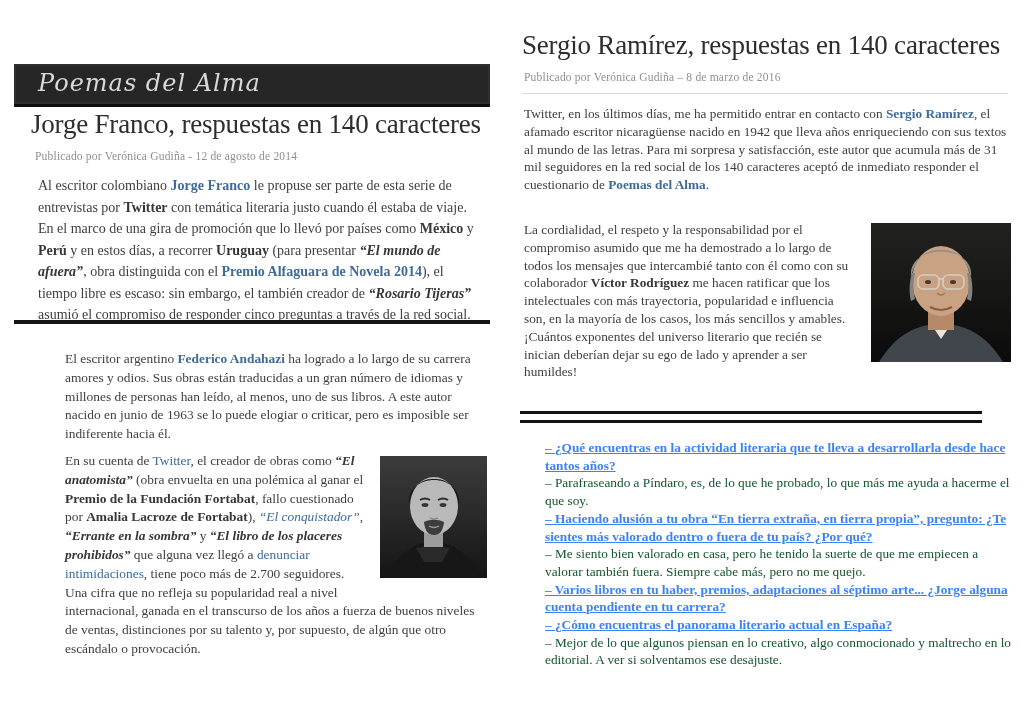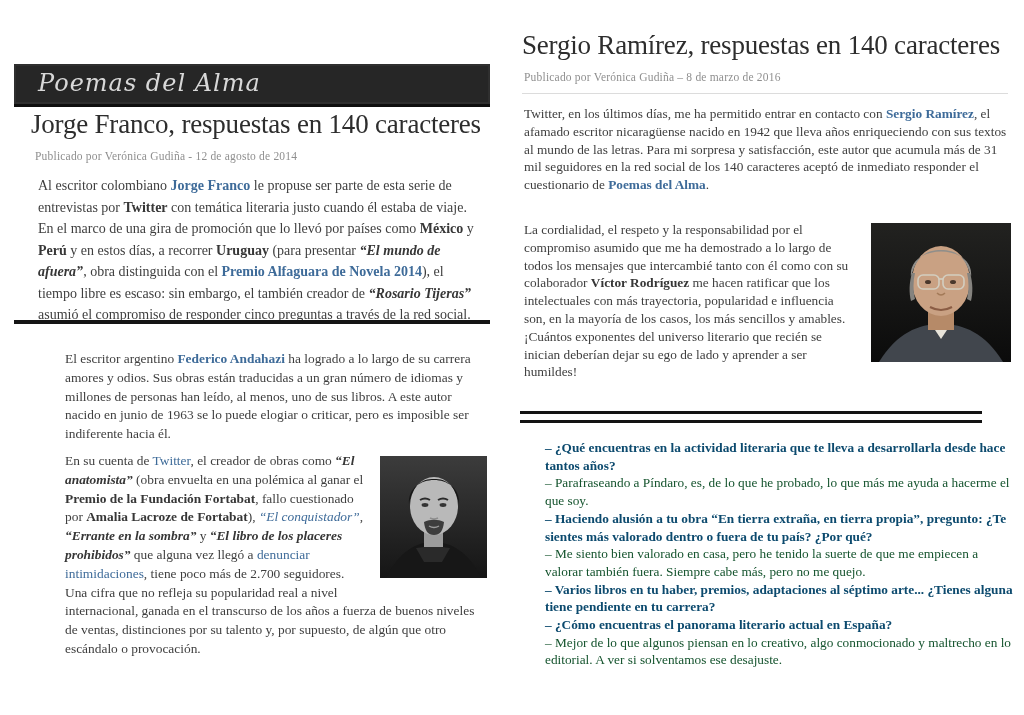--- a/index.html
+++ b/index.html
@@ -34,21 +34,21 @@
 
   .excerpt { position:absolute; top:350px; left:51px; width:425px; }
   .excerpt .body { font-size:13.4px; line-height:18.8px; margin-bottom:8px; }
 
   .p1r { position:absolute; top:105px; left:4px; width:487px; }
   .p2r { position:absolute; top:221px; left:4px; width:487px; }
   .col-right .body { font-size:13.3px; line-height:17.8px; }
 
   .qa { position:absolute; top:439px; left:25px; width:468px; font-size:13.3px; line-height:17.7px; }
   .qa-line { color:#14532d; }
-  .qa-line.b { color:#0c4a6e; }
+  .qa-line.b { color:#3b82f6;text-decoration:underline; }
 
   .b  { font-weight:700; color:#373737; }
   .i  { font-style:italic; }
   .bi { font-weight:700; font-style:italic; color:#373737; }
   .link { color:#3e6b99; cursor:pointer; }
   .link.b, .link.bi { color:#3e6b99;margin-top:48px; }
 
   .photo { float:right; display:block; }
   .photo-left-article  { width:107px; height:122px; margin:4px 3px 6px 12px; }
   .photo-right-article { width:140px; height:139px; margin:2px 0 8px 14px; }
@@ -140,21 +140,21 @@
     <div class="qa">
 
         <div class="qa-line b">– ¿Qué encuentras en la actividad literaria que te lleva a desarrollarla desde hace tantos años?</div>
 
         <div class="qa-line">– Parafraseando a Píndaro, es, de lo que he probado, lo que más me ayuda a hacerme el que soy.</div>
 
         <div class="qa-line b">– Haciendo alusión a tu obra “En tierra extraña, en tierra propia”, pregunto: ¿Te sientes más valorado dentro o fuera de tu país? ¿Por qué?</div>
 
         <div class="qa-line">– Me siento bien valorado en casa, pero he tenido la suerte de que me empiecen a valorar también fuera. Siempre cabe más, pero no me quejo.</div>
 
-        <div class="qa-line b">– Varios libros en tu haber, premios, adaptaciones al séptimo arte... ¿Tienes alguna tiene pendiente en tu carrera?</div>
+        <div class="qa-line b">– Varios libros en tu haber, premios, adaptaciones al séptimo arte... ¿Jorge alguna cuenta pendiente en tu carrera?</div>
 
 
         <div class="qa-line b">– ¿Cómo encuentras el panorama literario actual en España?</div>
 
         <div class="qa-line">– Mejor de lo que algunos piensan en lo creativo, algo conmocionado y maltrecho en lo editorial. A ver si solventamos ese desajuste.</div>
       </div>
   </section>
 
 </div>
 

